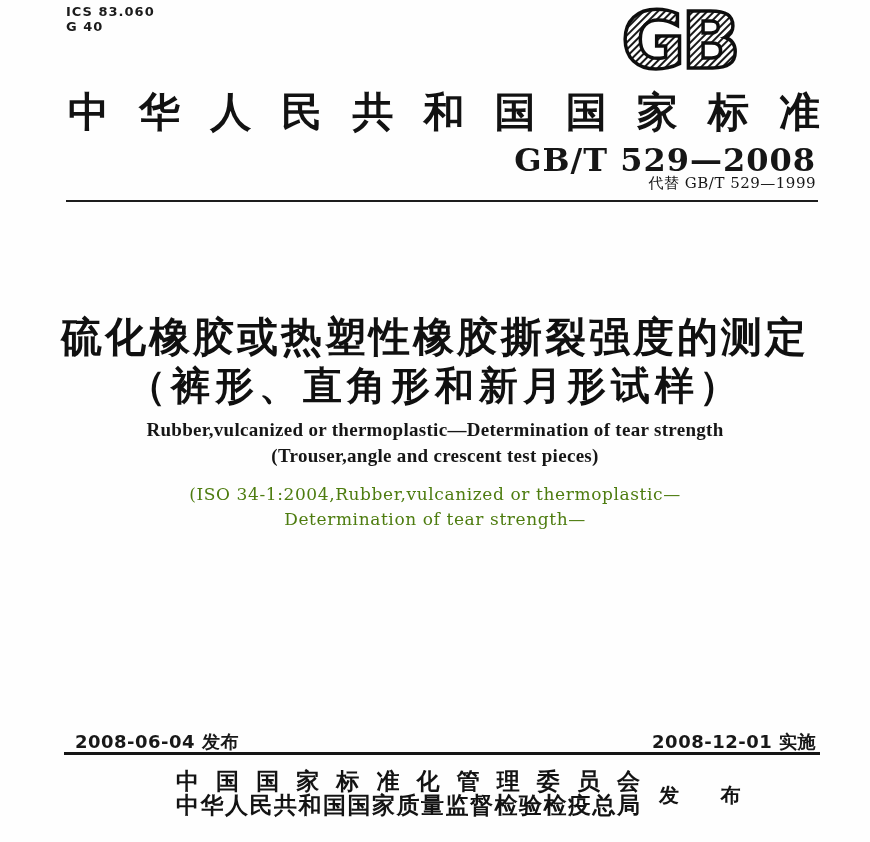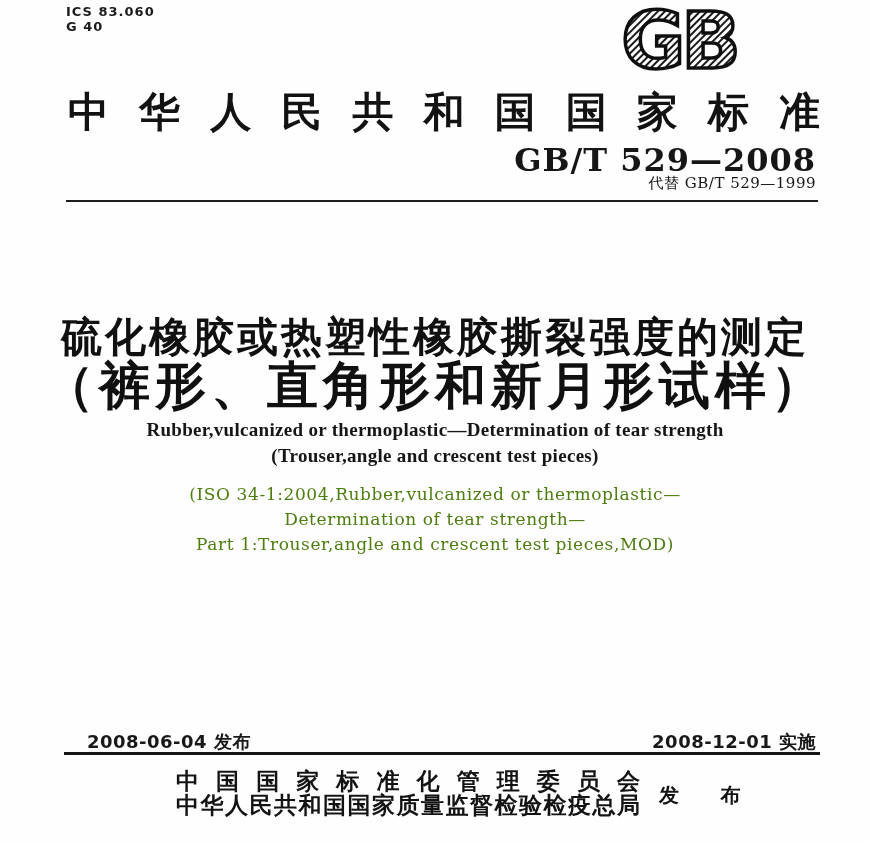--- a/index.html
+++ b/index.html
@@ -39,39 +39,39 @@
   .std-replaces{font-size:15px;line-height:19px;letter-spacing:0.5px;}
   
   .rule-top{position:absolute;left:66px;right:52px;top:200px;border-top:2px solid #1d1d1d;}
   .rule-bottom{position:absolute;left:64px;right:50px;top:752px;border-top:3px solid #151515;}
   
   .cn-title{
     position:absolute;left:0;top:312px;width:870px;text-align:center;
     font-family:"Liberation Sans", sans-serif;font-weight:bold;color:#101010;
   }
   .cn-title-line1{font-size:41px;line-height:50px;letter-spacing:3px;}
-  .cn-title-line2{font-size:51px;line-height:48px;letter-spacing:5px;}
+  .cn-title-line2{font-size:39px;line-height:48px;letter-spacing:5px;}
   
   .en-title{
     position:absolute;left:0;top:417px;width:870px;text-align:center;
     font-family:"Liberation Serif", serif;font-weight:bold;
     font-size:19px;line-height:26px;color:#161616;letter-spacing:0.3px;
   }
   
   .iso-ref{
     position:absolute;left:0;top:482px;width:870px;text-align:center;
     font-family:"DejaVu Serif", serif;
     font-size:17px;line-height:25px;color:#4d7c0f;letter-spacing:0.6px;
   }
   
   .dates-row{
     position:absolute;left:75px;right:54px;top:730px;
     display:flex;justify-content:space-between;
     font-family:"DejaVu Sans", sans-serif;
-    font-weight:bold;font-size:18px;color:#181818;letter-spacing:0.5px;margin-left:12px;
+    font-weight:bold;font-size:18px;color:#181818;letter-spacing:0.5px;
   }
   
   .authority{
     position:absolute;left:176px;top:769px;width:464px;
     font-family:"Liberation Sans", sans-serif;
     font-weight:bold;font-size:23px;line-height:24px;color:#131313;
   }
   .authority-line{
     text-align:justify;text-align-last:justify;white-space:nowrap;width:100%;
   }
@@ -119,21 +119,20 @@
   </div>
 
   <div class="en-title">
     <div>Rubber,vulcanized or thermoplastic—Determination of tear strength</div>
     <div>(Trouser,angle and crescent test pieces)</div>
   </div>
 
   <div class="iso-ref">
     <div>(ISO 34-1:2004,Rubber,vulcanized or thermoplastic—</div>
     <div>Determination of tear strength—</div>
-    <div>Part 1:Trouser,angle and crescent test pieces,MOD)</div>
   </div>
 
   <div class="dates-row">
     <span>2008-06-04 发布</span>
     <span>2008-12-01 实施</span>
   </div>
 
   <div class="rule-bottom"></div>
 
   <div class="authority">

